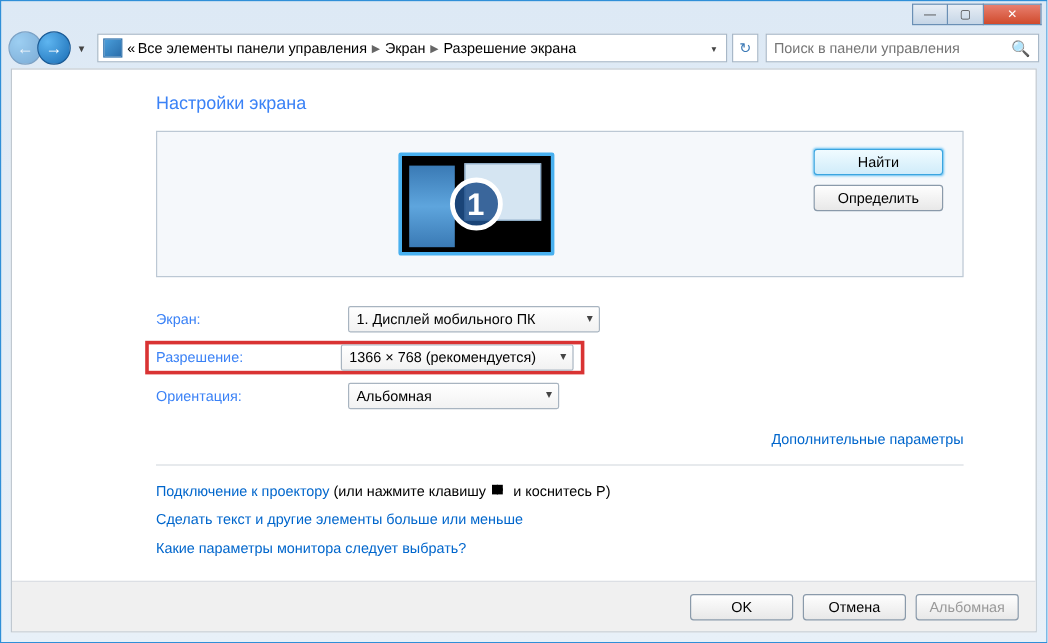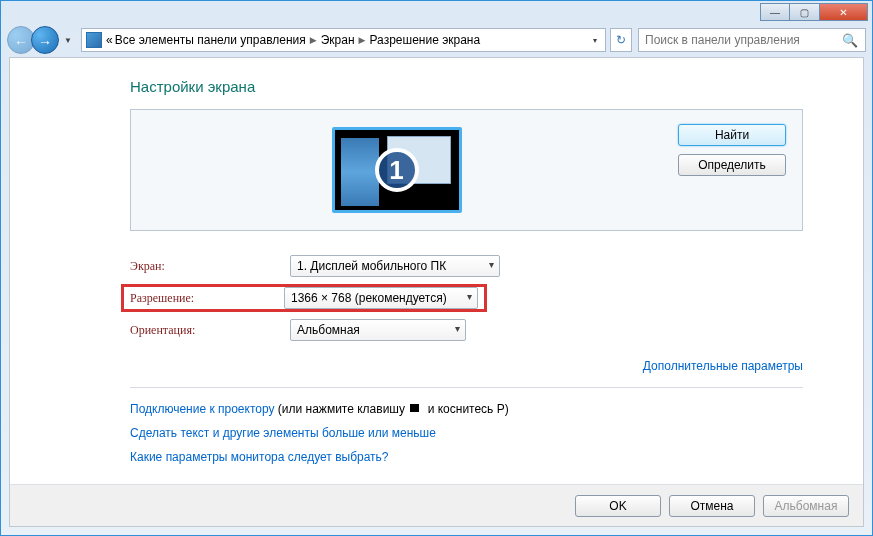--- a/index.html
+++ b/index.html
@@ -166,21 +166,21 @@
       flex-direction: column;
     }
     
     .content {
       flex: 1;
       padding: 20px 60px 10px 120px;
       overflow: hidden;
     }
     
     .page-title {
-      color: #0f766e;
+      color: #3b82f6;
       font-size: 15px;
       font-weight: normal;
       margin-bottom: 14px;
     }
     
     .monitor-panel {
       border: 1px solid #bcc8d4;
       background: #f5f8fb;
       height: 122px;
       display: flex;
@@ -266,22 +266,21 @@
     }
     
     
     .form-row {
       display: flex;
       align-items: center;
       margin-bottom: 10px;
     }
     .form-label {
       width: 160px;
-      color: #7f1d1d;
-      font-family: Liberation Serif, serif;
+      color: #3b82f6;
     }
     .form-row select, .dropdown-display {
       width: 176px;
       height: 22px;
       border: 1px solid #a8b4c0;
       background: linear-gradient(to bottom, #fff, #f2f2f2);
       border-radius: 2px;
       font-family: inherit;
       font-size: 12px;
       padding: 0 20px 0 6px;

